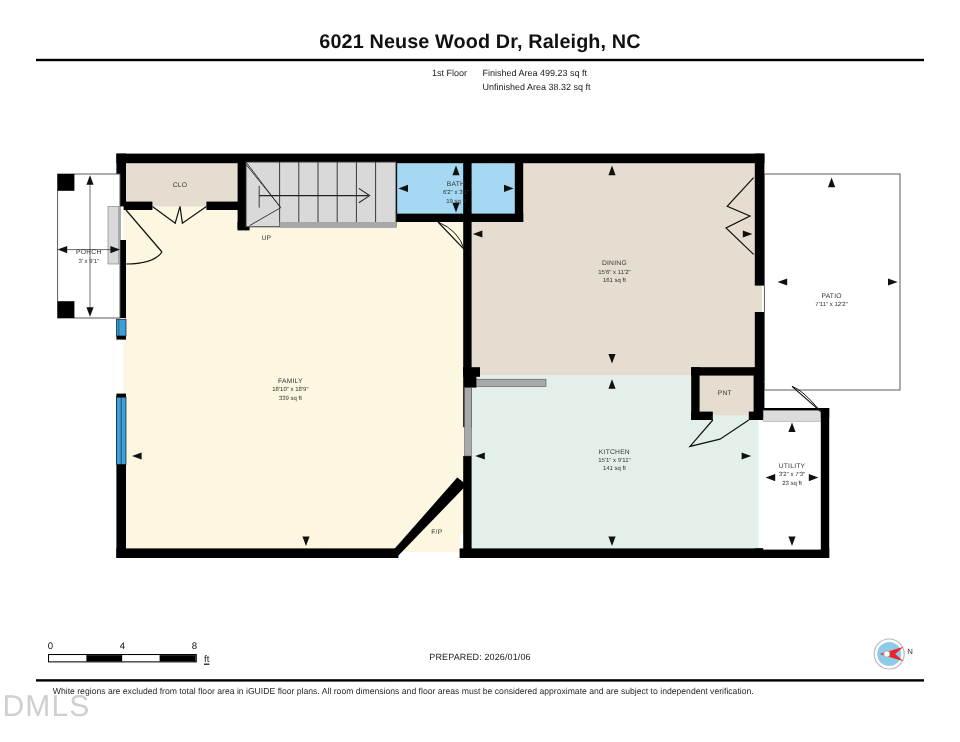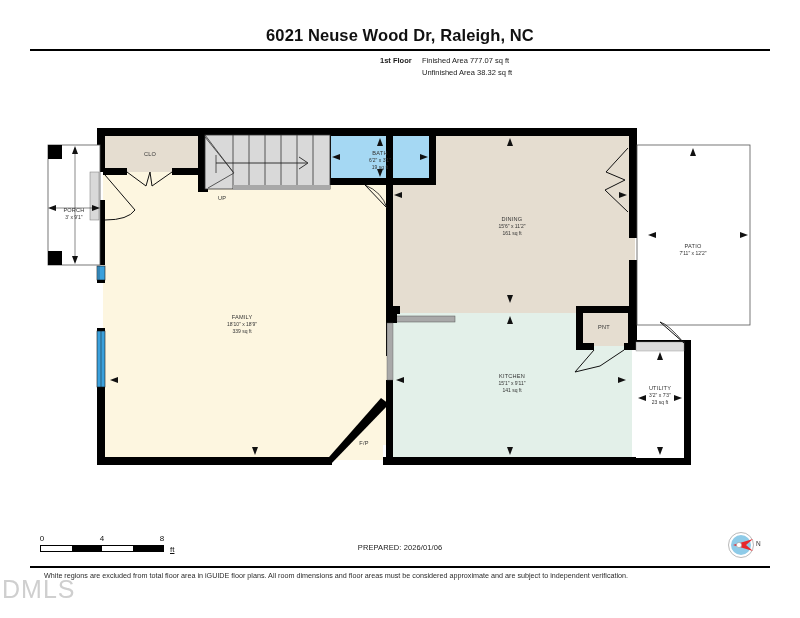--- a/index.html
+++ b/index.html
@@ -38,22 +38,21 @@
     position: absolute;
     left: 360px; top: 55px;
     width: 330px;
     font-size: 7.5px;
     color: #1a1a1a;
     line-height: 11.5px;
   }
   #floor-info .flabel {
     display: inline-block;
     width: 42px;
-    font-weight: bold;
-    margin-left: 20px;
+    font-weight: normal;
   }
   #floor-info .fval { display: inline-block; }
 
   
   #plan {
     position: absolute;
     left: 0; top: 100px;
     width: 800px; height: 400px;
   }
   #plan svg { display: block; }
@@ -135,21 +134,21 @@
 </head>
 <body>
 
 <div id="page">
 
   <div id="title">6021 Neuse Wood Dr, Raleigh, NC</div>
   <div id="header-rule"></div>
 
   <div id="floor-info">
     <div>
-      <span class="flabel">1st Floor</span><span class="fval">Finished Area 777.07 sq ft</span>
+      <span class="flabel">1st Floor</span><span class="fval">Finished Area 499.23 sq ft</span>
     </div>
     <div>
       <span class="flabel"></span><span class="fval">Unfinished Area 38.32 sq ft</span>
     </div>
   </div>
 
   <div id="plan">
     <svg width="800" height="400" viewBox="0 0 800 400" xmlns="http://www.w3.org/2000/svg">
 
       <g>

